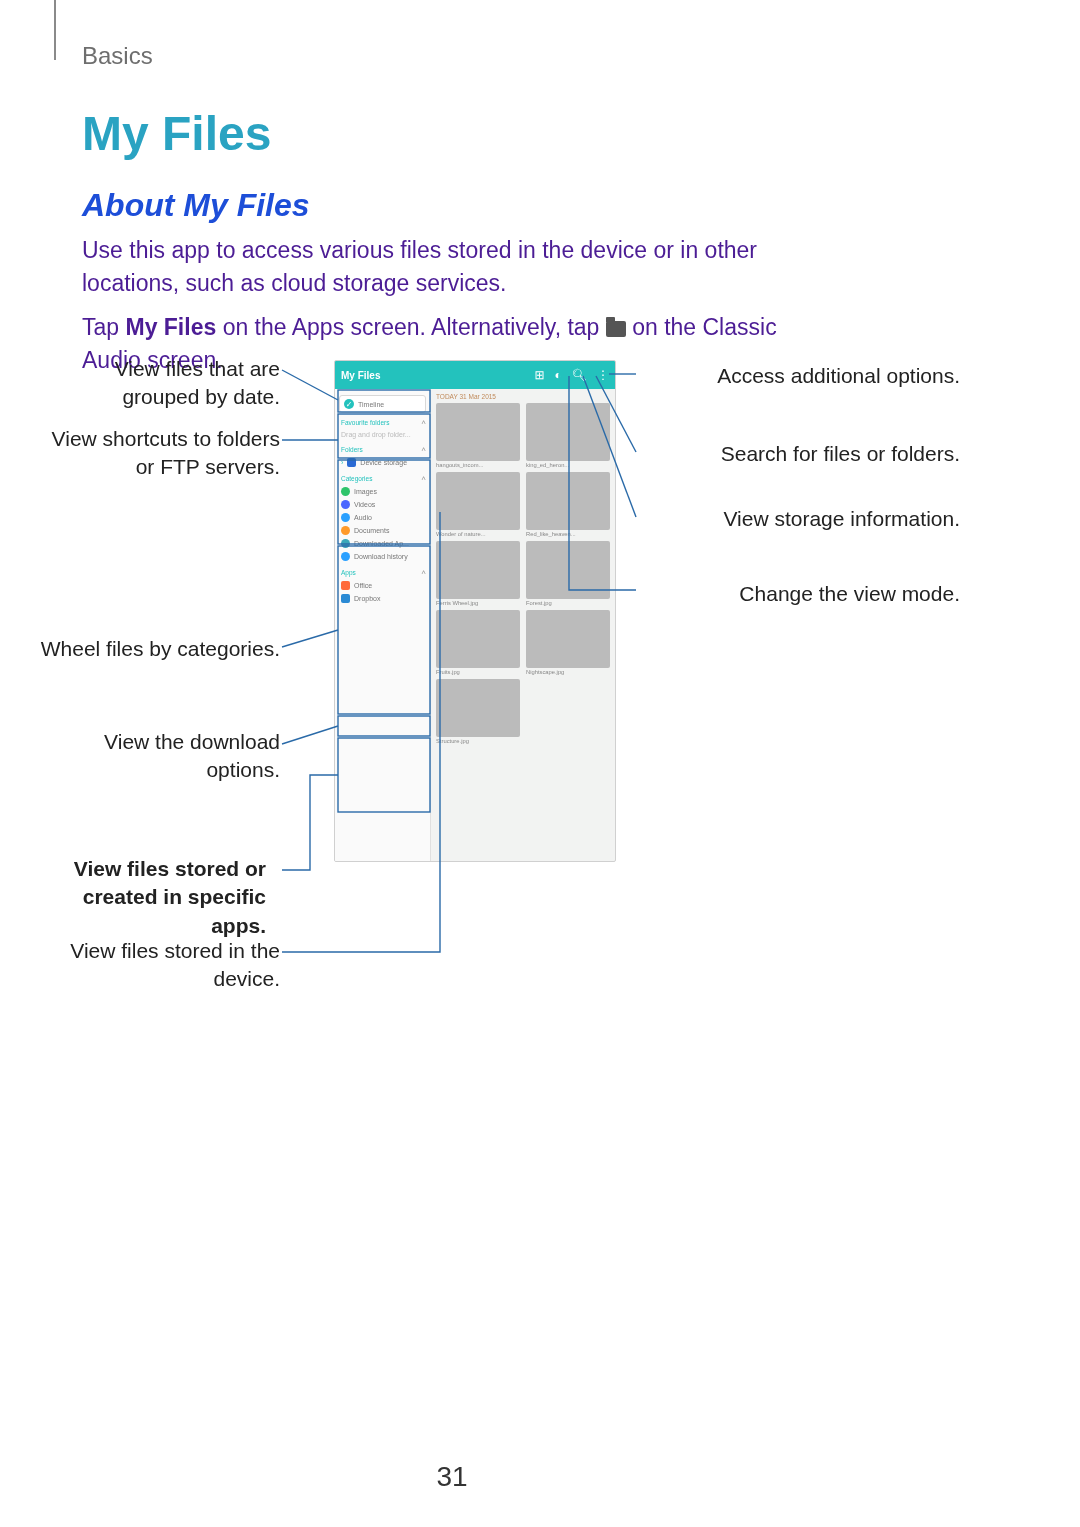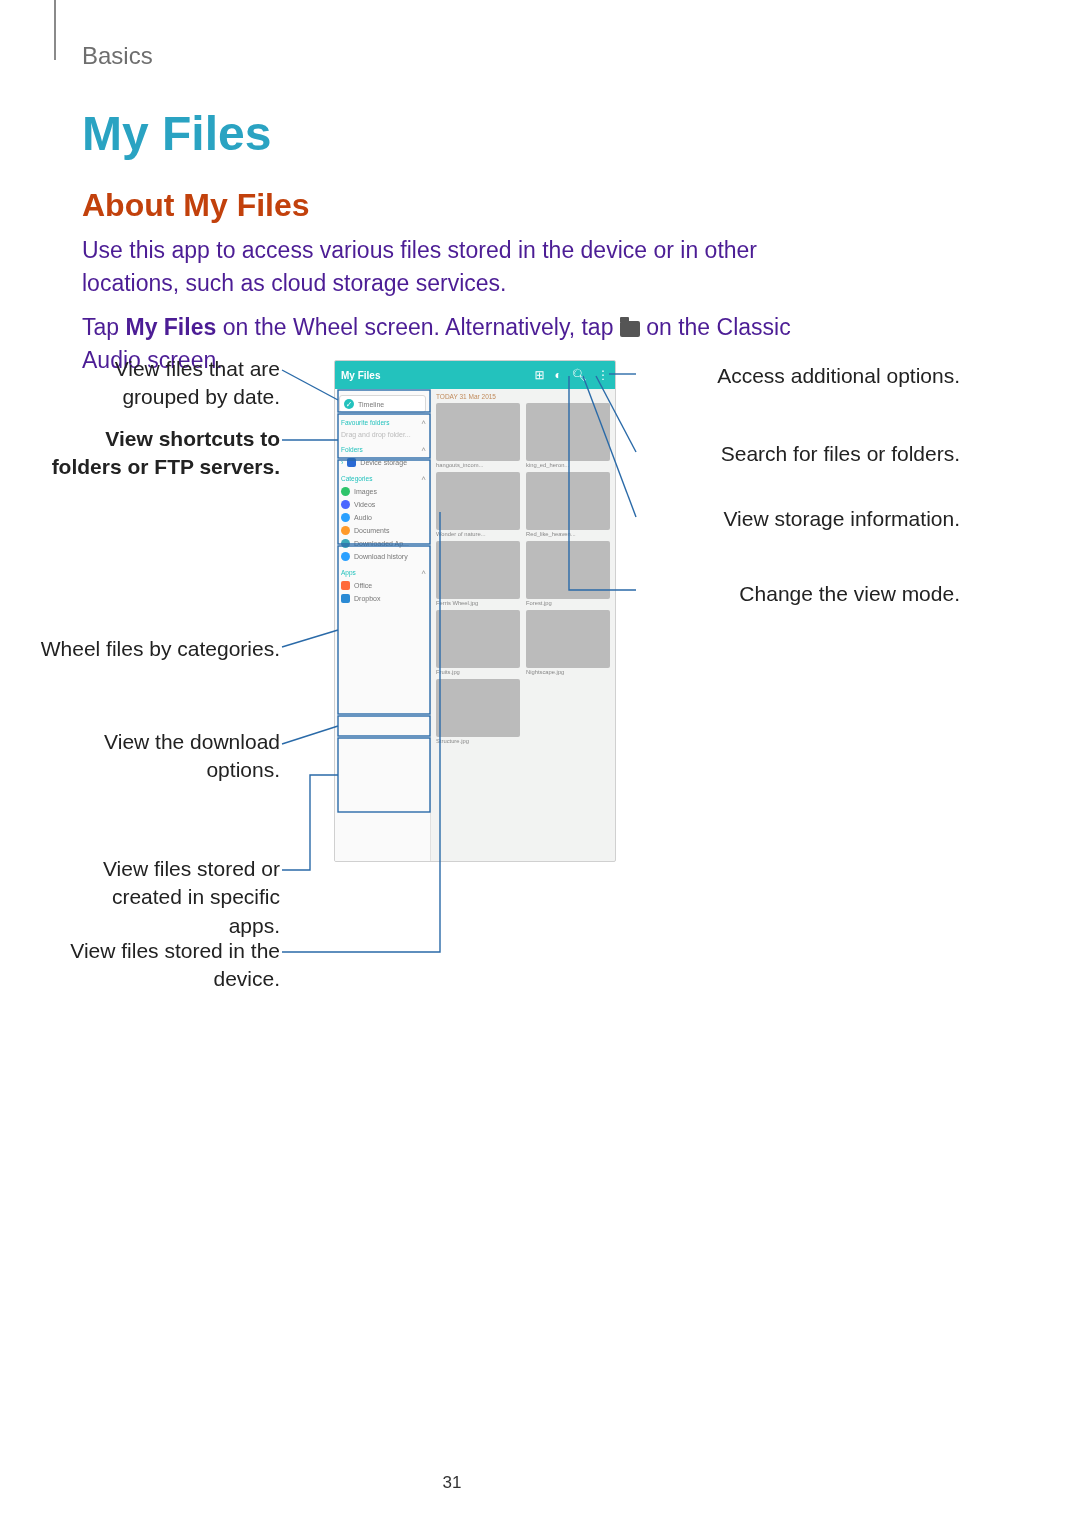--- a/index.html
+++ b/index.html
@@ -31,24 +31,25 @@
     color: #6e6e6e;
     margin: 6px 0 28px 0;
   }
   h1.title {
     color: #2aa3c2;
     font-size: 48px;
     font-weight: 700;
     margin: 36px 0 22px 0;
   }
   h2.subtitle {
-    color: #c2410c;
+    color: #1d4ed8;
     font-size: 32px;
     font-weight: 700;
     margin: 26px 0 10px 0;
+    font-style: italic;
   }
   p.body {
     font-size: 23px;
     line-height: 1.45;
     margin: 6px 0 10px 0;
     color: #4c1d95;
   }
   p.body b { font-weight: 700; }
   .folder-icon {
     display: inline-block;
@@ -186,45 +187,45 @@
   .tf{background:linear-gradient(135deg,#6ac56a,#2e8f2e);}
   .tg{background:linear-gradient(135deg,#c08050,#8a5a30);}
   .th{background:linear-gradient(135deg,#000,#666);}
   .ti{background:linear-gradient(135deg,#444,#888);}
 
   .page-number {
     position: absolute;
     bottom: 34px;
     left: 0; right: 0;
     text-align: center;
-    font-size: 17px;
+    font-size: 28px;
     color: #333;
   }
 </style>
 </head>
 <body>
 
 <div class="page">
   <div class="left-rule"></div>
 
   <div class="section-label">Basics</div>
 
   <h1 class="title">My Files</h1>
   <h2 class="subtitle">About My Files</h2>
 
   <p class="body">Use this app to access various files stored in the device or in other locations, such as cloud storage services.</p>
   <p class="body">
-    <span>Tap </span><b>My Files</b><span> on the Wheel screen. Alternatively, tap </span><span class="folder-icon"></span><span> on the Classic Audio screen.</span>
+    <span>Tap </span><b>My Files</b><span> on the Apps screen. Alternatively, tap </span><span class="folder-icon"></span><span> on the Classic Audio screen.</span>
   </p>
 
   <div class="callout left" style="left:80px; top:355px; width:200px;">View files that are grouped by date.</div>
-  <div class="callout left" style="left:40px; top:425px; width:240px;font-weight:bold;">View shortcuts to folders or FTP servers.</div>
+  <div class="callout left" style="left:40px; top:425px; width:240px;">View shortcuts to folders or FTP servers.</div>
   <div class="callout left" style="left:40px; top:635px; width:240px;">Wheel files by categories.</div>
   <div class="callout left" style="left:80px; top:728px; width:200px;">View the download options.</div>
-  <div class="callout left" style="left:55px; top:855px; width:225px;">View files stored or created in specific apps.</div>
+  <div class="callout left" style="left:41px; top:855px; width:225px;font-weight:bold;">View files stored or created in specific apps.</div>
   <div class="callout left" style="left:70px; top:937px; width:210px;">View files stored in the device.</div>
 
   <div class="callout right" style="left:640px; top:362px; width:320px;">Access additional options.</div>
   <div class="callout right" style="left:640px; top:505px; width:320px;">View storage information.</div>
   <div class="callout right" style="left:640px; top:440px; width:320px;">Search for files or folders.</div>
   <div class="callout right" style="left:640px; top:580px; width:320px;">Change the view mode.</div>
 
   <div class="shot">
     <div class="topbar">
       <span class="t-title">My Files</span>

